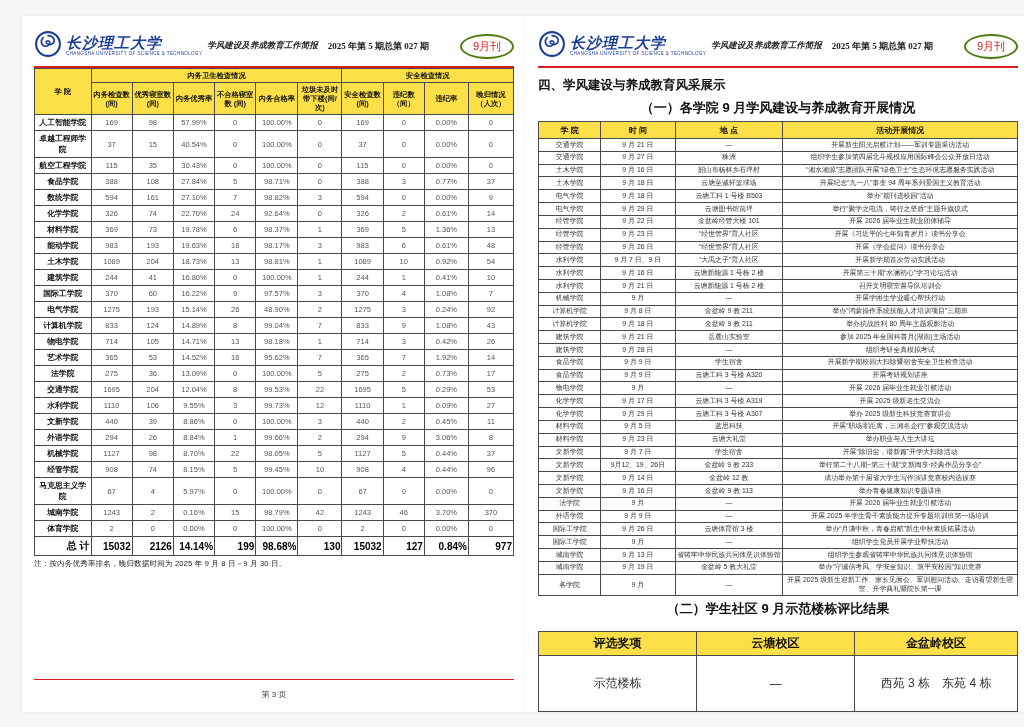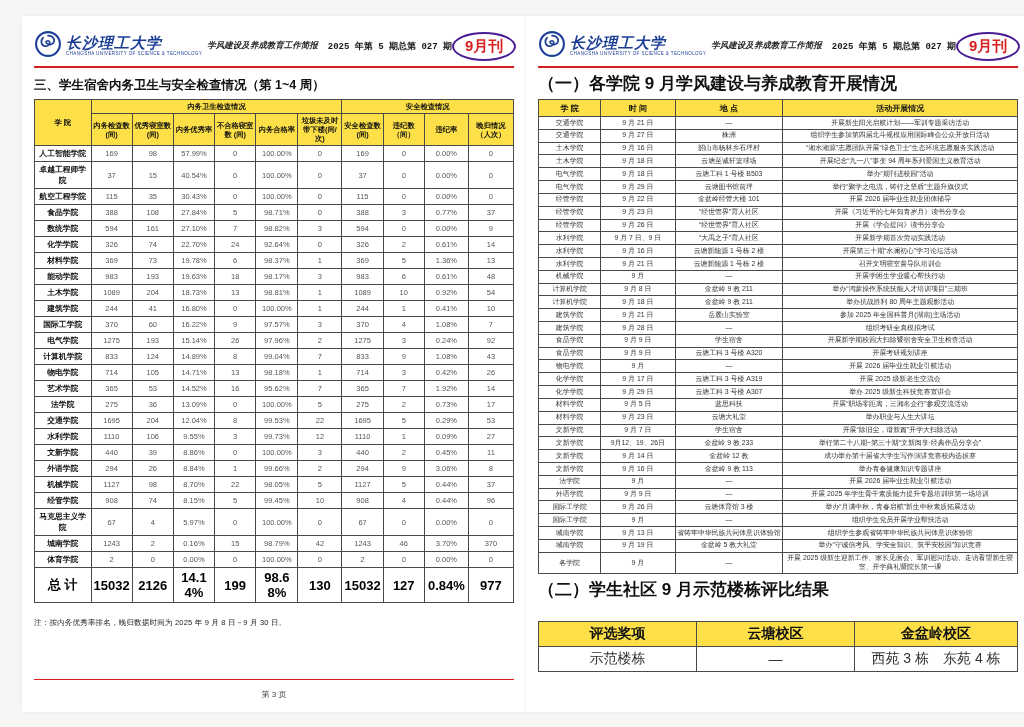--- a/index.html
+++ b/index.html
@@ -18,50 +18,50 @@
   .page-left  { left:22px; }
   .page-right { left:526px; }
 
   
   .page-header { display:flex; align-items:center; }
   .logo-block { display:flex; align-items:center; gap:4px; flex:0 0 auto; }
   .uni-text { display:flex; flex-direction:column; line-height:1; }
   .uni-name { font-family:"DejaVu Serif","Liberation Serif",serif; font-style:italic; font-weight:bold; font-size:15px; color:#1d3e96; letter-spacing:1px; }
   .uni-en   { font-size:4.5px; color:#1d3e96; letter-spacing:0.4px; margin-top:1.5px; }
   .bulletin-title { font-family:"DejaVu Serif","Liberation Serif",serif; font-style:italic; font-weight:bold; font-size:8.5px; color:#2a2a2a; margin-left:5px; white-space:nowrap; }
-  .issue-info { font-family:Liberation Mono, monospace; font-weight:bold; font-size:9px; color:#1a1a1a; margin-left:10px; white-space:nowrap; }
-  .month-badge { margin-left:auto; border:2px solid #4c1d95; border-radius:50%; padding:3px 11px; color:#d81e1e; font-weight:bold; font-size:15px; white-space:nowrap; }
+  .issue-info { font-family:Liberation Serif, serif; font-weight:bold; font-size:9px; color:#1a1a1a; margin-left:10px; white-space:nowrap; }
+  .month-badge { margin-left:auto; border:2px solid #4d7c0f; border-radius:50%; padding:3px 11px; color:#d81e1e; font-weight:normal; font-size:11px; white-space:nowrap; }
   .header-rule { height:2px; background:#d81e1e; margin-top:4px; }
 
   
   .section-title { font-size:12.5px; font-weight:bold; color:#111; margin:9px 0 5px 0; }
-  .subsection-title { font-size:17px; font-weight:bold; color:#111; margin:4px 0 4px 0; }
+  .subsection-title { font-size:13px; font-weight:bold; color:#111; margin:4px 0 4px 0;text-align:center; }
 
   
   table { border-collapse:collapse; width:100%; table-layout:fixed; }
   th,td { border:1px solid #4a4a4a; text-align:center; vertical-align:middle; word-break:break-all; }
   thead th { background:#fde047; font-weight:bold; color:#111; }
 
   
   .inspection-table { font-size:7.5px; }
   .inspection-table thead th { font-size:7.3px; padding:2px 1px; line-height:1.25; }
   .inspection-table td { padding:2px 1px; height:15.5px; color:#555; }
   .inspection-table td.college { font-weight:bold; color:#111; font-size:7.8px;border-radius:7px; }
-  .inspection-table .total-row td { font-weight:bold; color:#000; font-size:13px; }
-  .note-text { font-size:7.5px; color:#222; margin-top:15px; letter-spacing:0.2px; }
+  .inspection-table .total-row td { font-weight:bold; color:#000; font-size:10px;text-align:right; }
+  .note-text { font-size:7.5px; color:#222; margin-top:3px; letter-spacing:0.2px; }
 
   
   .activities-table { font-size:6.9px; }
   .activities-table thead th { font-size:8px; padding:2.5px 0; }
   .activities-table td { padding:1.6px 1px; color:#333; line-height:1.25; }
 
   
-  .demo-table { font-size:14px; margin-top:20px; }
+  .demo-table { font-size:12px; margin-top:13px; }
   .demo-table thead th { padding:3px 0; }
-  .demo-table td { padding:3px 0; color:#333; }
+  .demo-table td { padding:19px 0; color:#333; }
 
   
   .page-footer { position:absolute; bottom:12px; left:12px; right:12px; }
   .footer-rule { height:1.5px; background:#d81e1e; }
   .page-num { text-align:center; font-size:8px; color:#444; margin-top:9px; }
 </style>
 </head>
 <body>
 
 <div class="page page-left">
@@ -77,21 +77,20 @@
         <span class="uni-name">长沙理工大学</span>
         <span class="uni-en">CHANGSHA UNIVERSITY OF SCIENCE &amp; TECHNOLOGY</span>
       </span>
     </div>
     <span class="bulletin-title">学风建设及养成教育工作简报</span>
     <span class="issue-info">2025 年第 5 期总第 027 期</span>
     <span class="month-badge">9月刊</span>
   </div>
   <div class="header-rule"></div>
 
-  <div class="section-title">三、学生宿舍内务卫生与安全检查情况（第 1~4 周）</div>
 
   <table class="inspection-table">
     <colgroup>
       <col style="width:11.8%">
       <col style="width:8.6%">
         <col style="width:8.6%">
         <col style="width:8.6%">
         <col style="width:8.6%">
         <col style="width:8.8%">
         <col style="width:9.2%">
@@ -275,21 +274,21 @@
           <td>1.08%</td>
           <td>7</td>
         </tr>
 
         <tr>
           <td class="college">电气学院</td>
           <td>1275</td>
           <td>193</td>
           <td>15.14%</td>
           <td>26</td>
-          <td>97.96%</td>
+          <td>48.90%</td>
           <td>2</td>
           <td>1275</td>
           <td>3</td>
           <td>0.24%</td>
           <td>92</td>
         </tr>
 
         <tr>
           <td class="college">计算机学院</td>
           <td>833</td>
@@ -510,20 +509,21 @@
         <span class="uni-name">长沙理工大学</span>
         <span class="uni-en">CHANGSHA UNIVERSITY OF SCIENCE &amp; TECHNOLOGY</span>
       </span>
     </div>
     <span class="bulletin-title">学风建设及养成教育工作简报</span>
     <span class="issue-info">2025 年第 5 期总第 027 期</span>
     <span class="month-badge">9月刊</span>
   </div>
   <div class="header-rule"></div>
 
+  <div class="section-title">四、学风建设与养成教育风采展示</div>
   <div class="subsection-title">（一）各学院 9 月学风建设与养成教育开展情况</div>
 
   <table class="activities-table">
     <colgroup>
       <col style="width:13%">
         <col style="width:15.5%">
         <col style="width:22.5%">
         <col style="width:49%">
     </colgroup>
     <thead>

